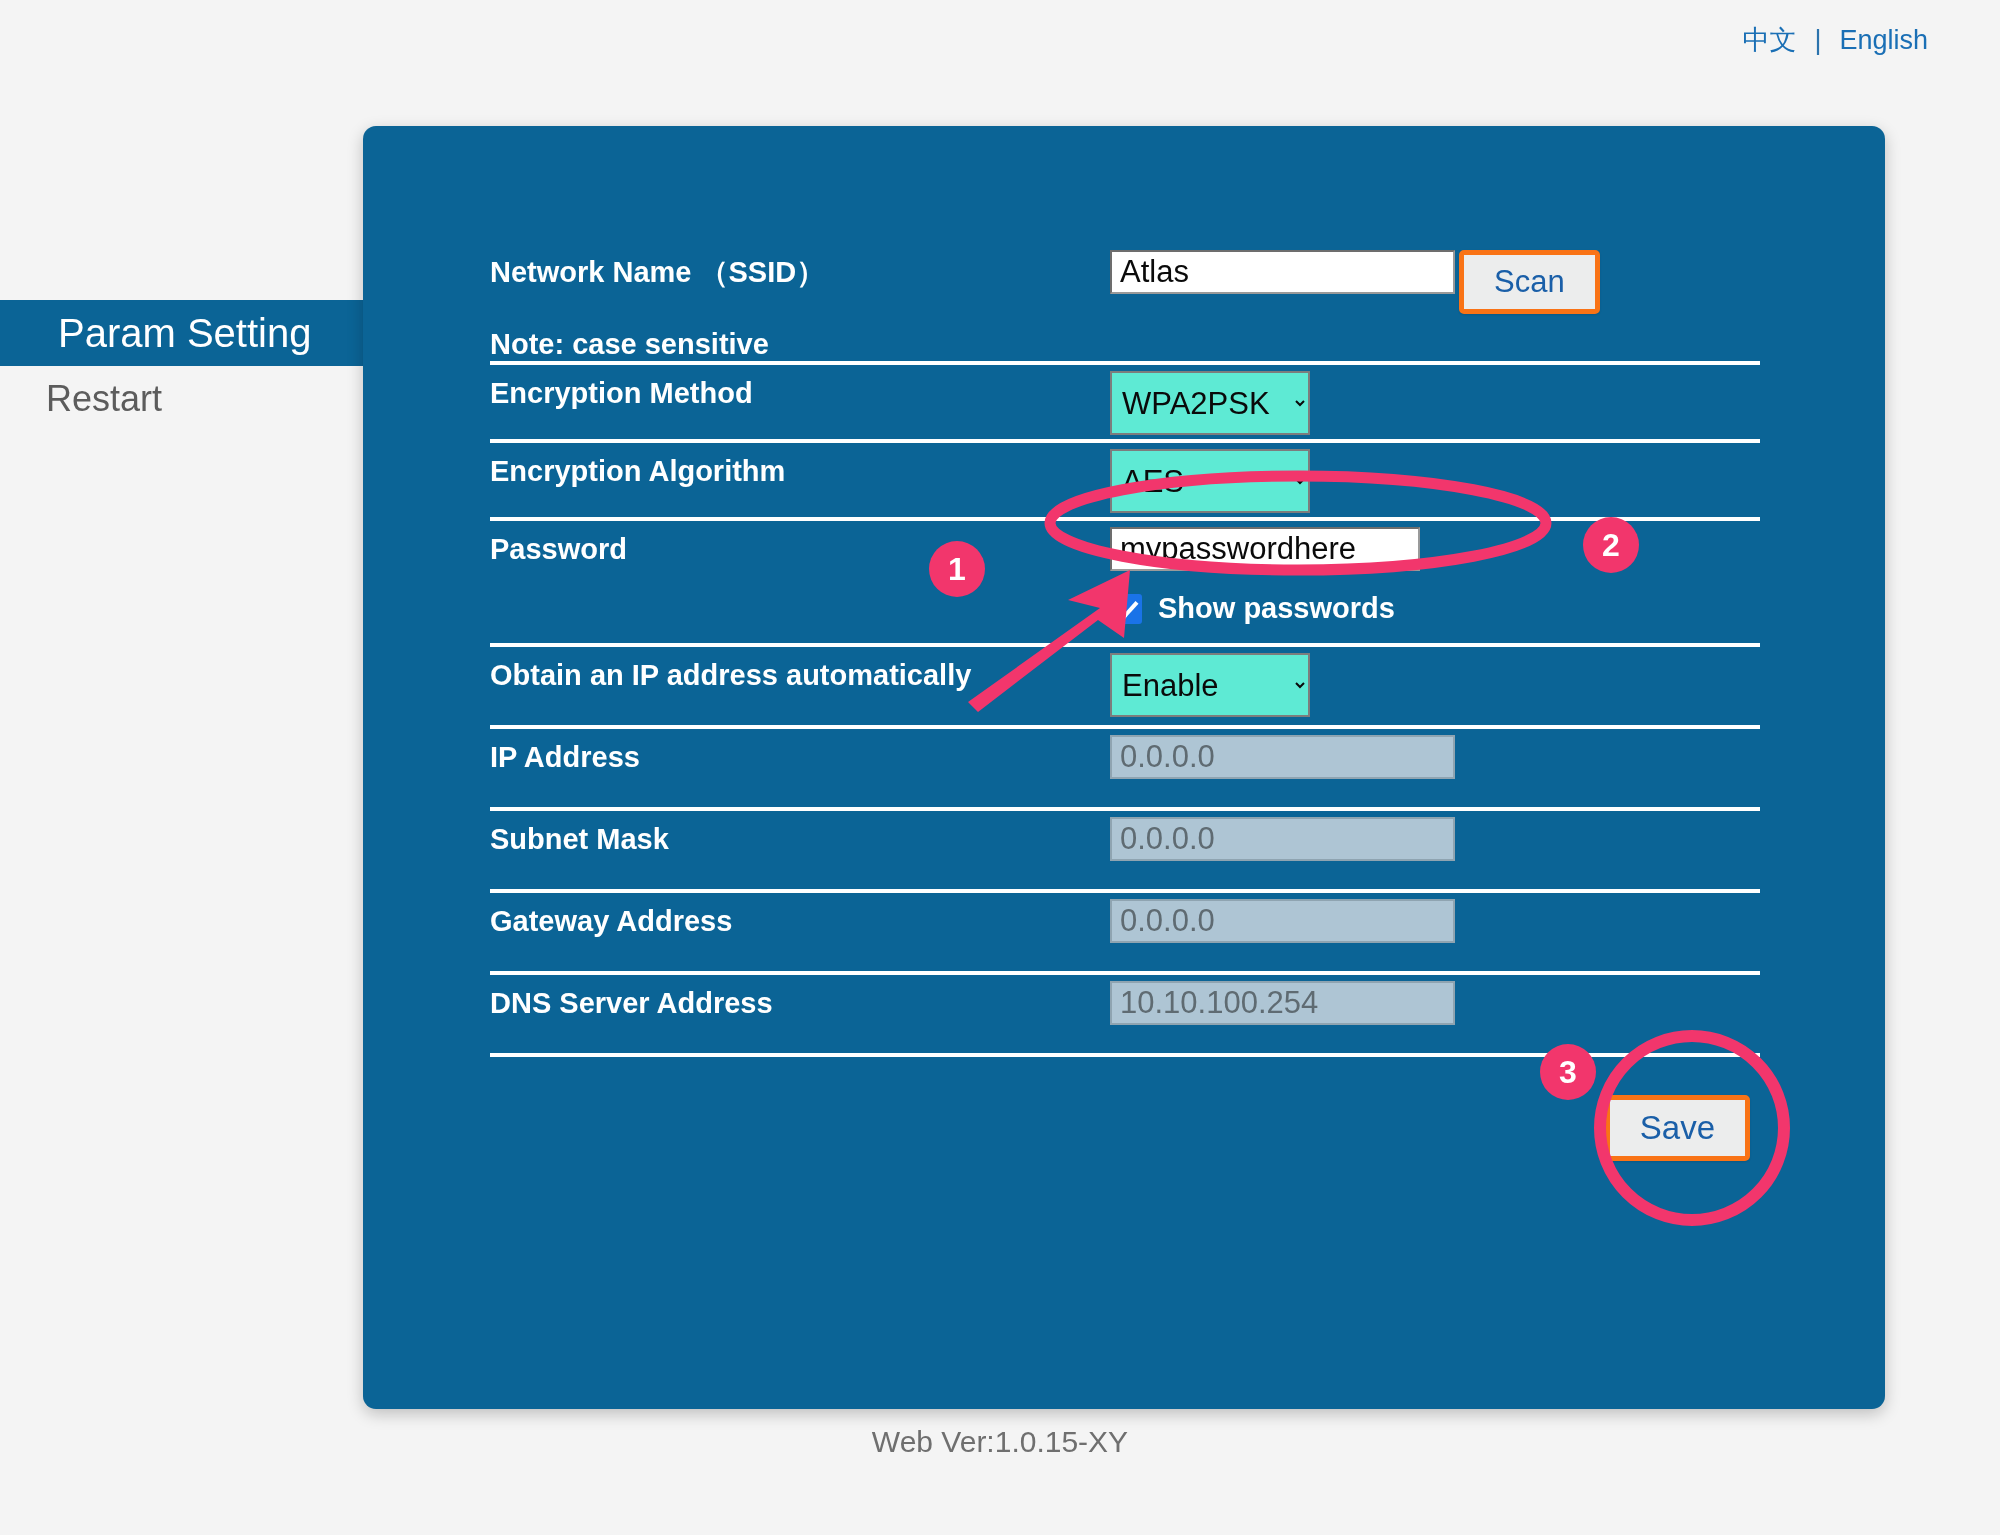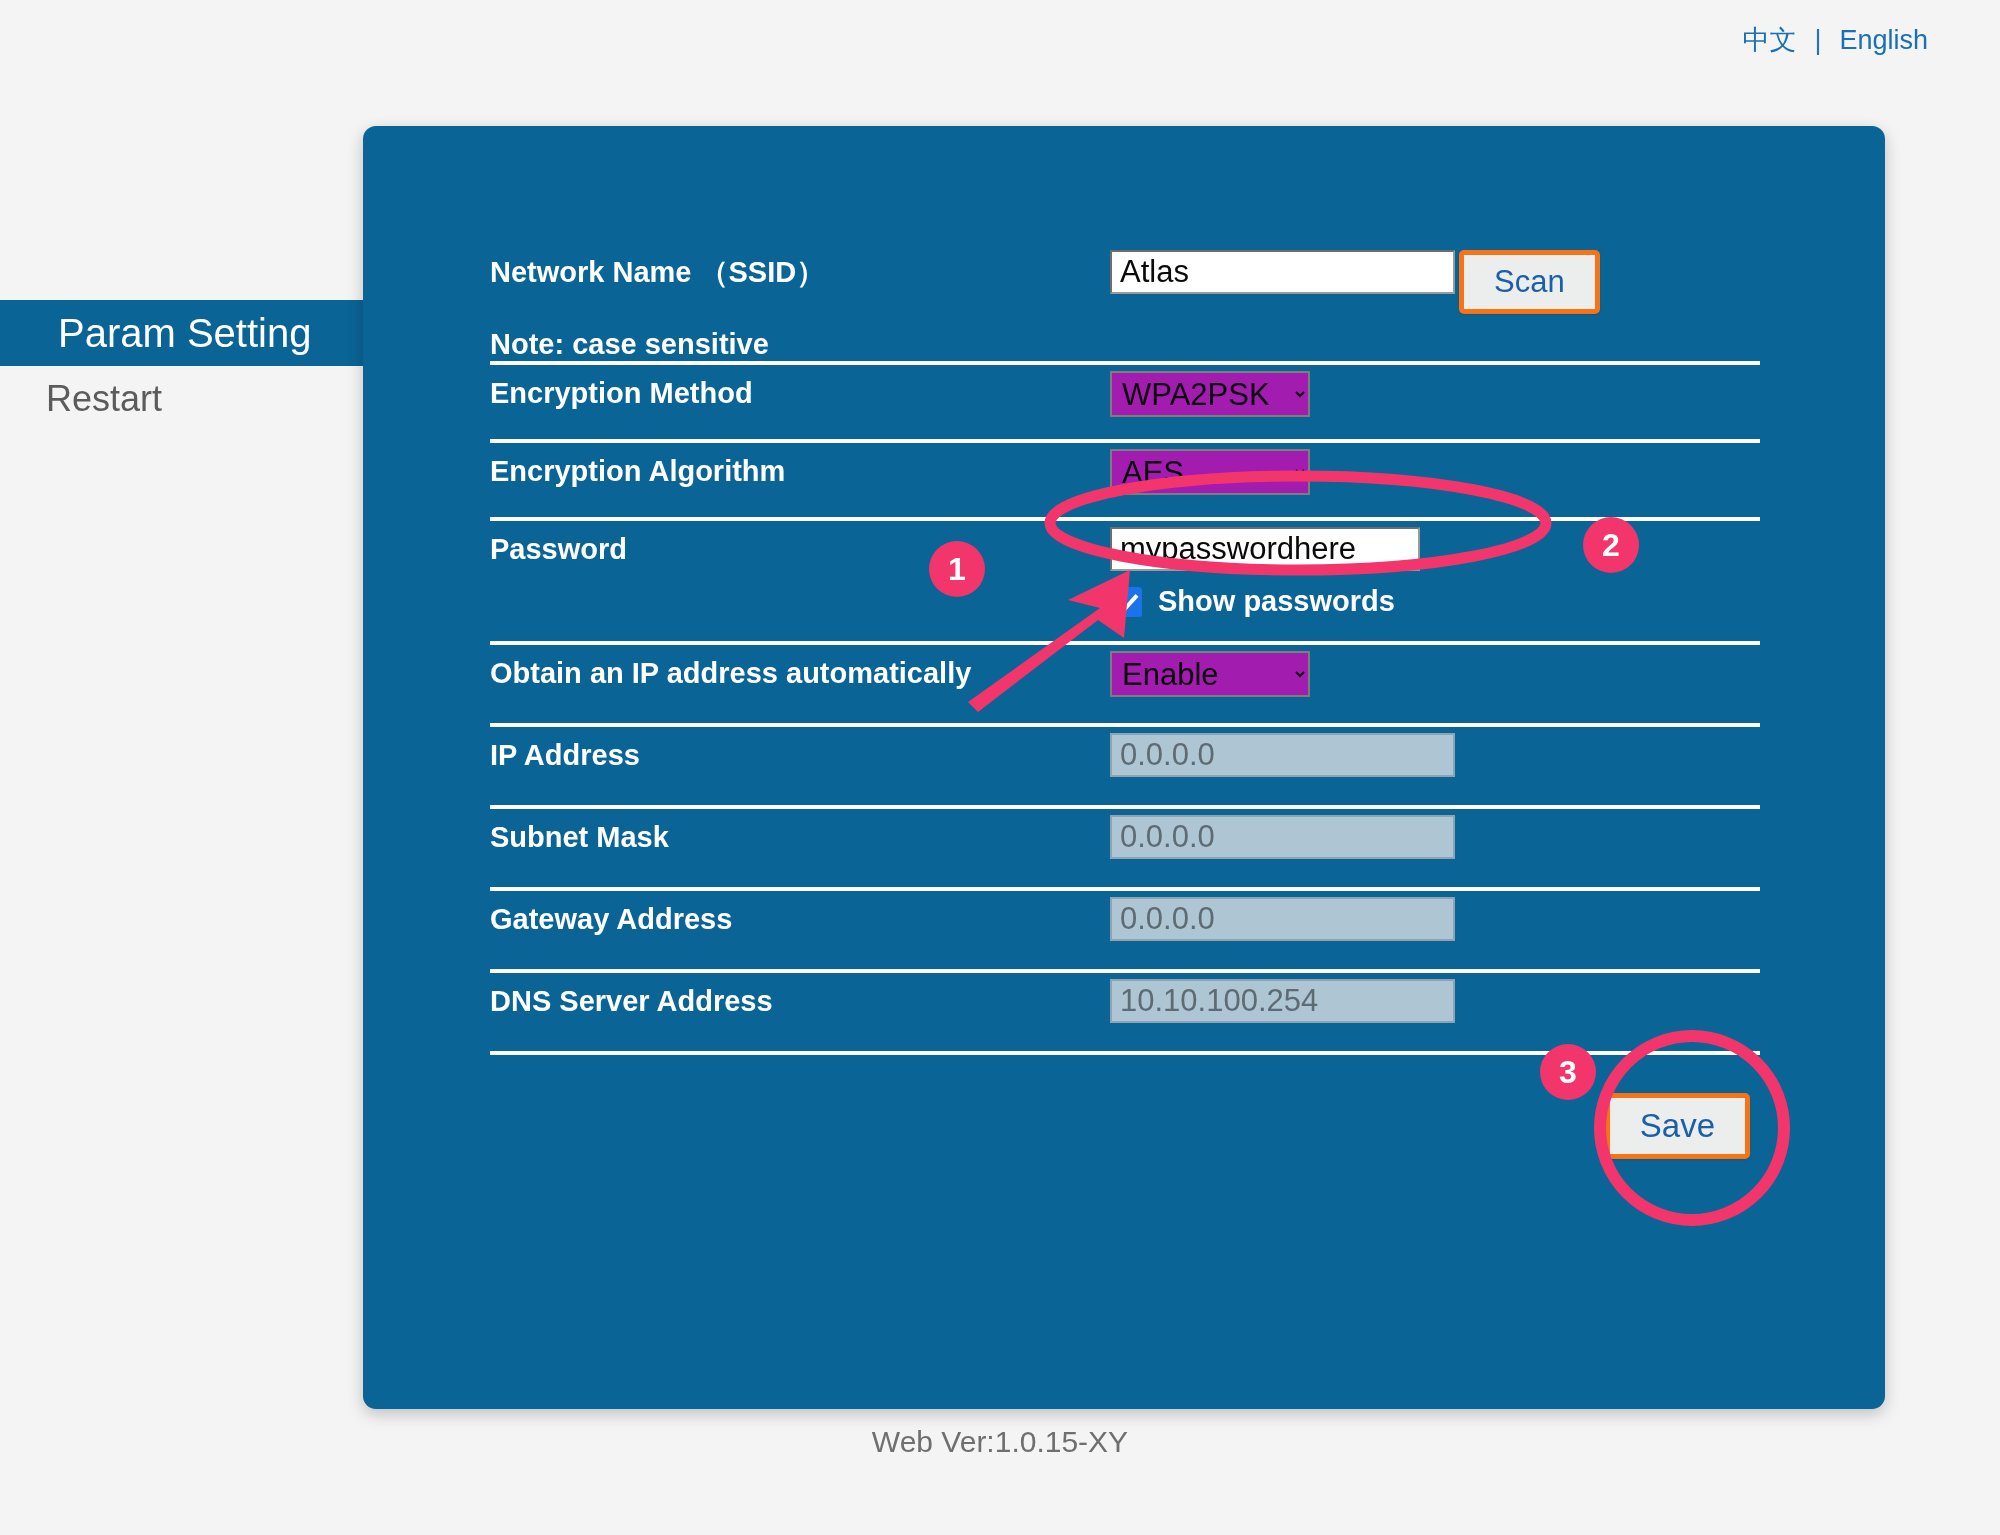--- a/index.html
+++ b/index.html
@@ -124,23 +124,23 @@
   }
   .txt.disabled {
     background: #aec5d4;
     color: #5f6b72;
     border-color: #8fa4b1;
   }
   select.sel {
     font-family: "Liberation Sans", sans-serif;
     font-size: 31px;
     color: #0a0a0a;
-    background: #a21caf;
+    background: #5eead4;
     border: 2px solid #7d7d7d;
-    height: 46px;
+    height: 64px;
     width: 200px;
     padding: 0 6px;
     box-sizing: border-box;
     outline: none;
   }
   .btn-gray {
     font-family: "Liberation Sans", sans-serif;
     font-size: 31px;
     color: #1a5fa8;
     background: #eceded;
@@ -278,21 +278,21 @@
       <div class="row-label">Encryption Algorithm</div>
       <div class="row-ctrl">
         <select class="sel">
           <option>AES</option>
         </select>
       </div>
     </div>
 
     <div class="row" style="min-height:120px;">
       <div class="row-label">Password</div>
-      <div class="row-ctrl" style="flex-direction:column; align-items:flex-start; gap:0;">
+      <div class="row-ctrl" style="flex-direction:column; align-items:flex-start; gap:7px;">
         <input class="txt" style="width: 310px;" value="mypasswordhere">
         <div class="check-line">
           <span class="cbox"></span>
           <span class="check-label">Show passwords</span>
         </div>
       </div>
     </div>
 
     <div class="row" style="min-height:78px;">
       <div class="row-label">Obtain an IP address automatically</div>

